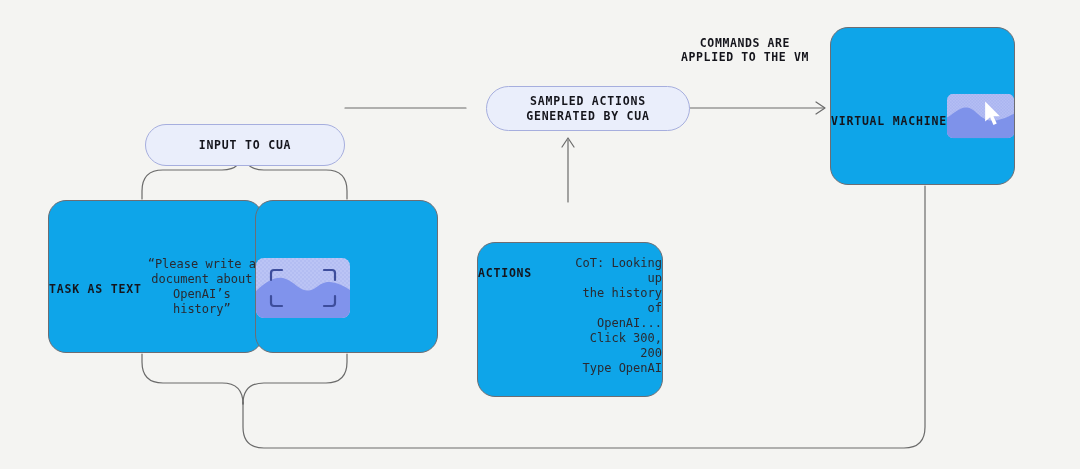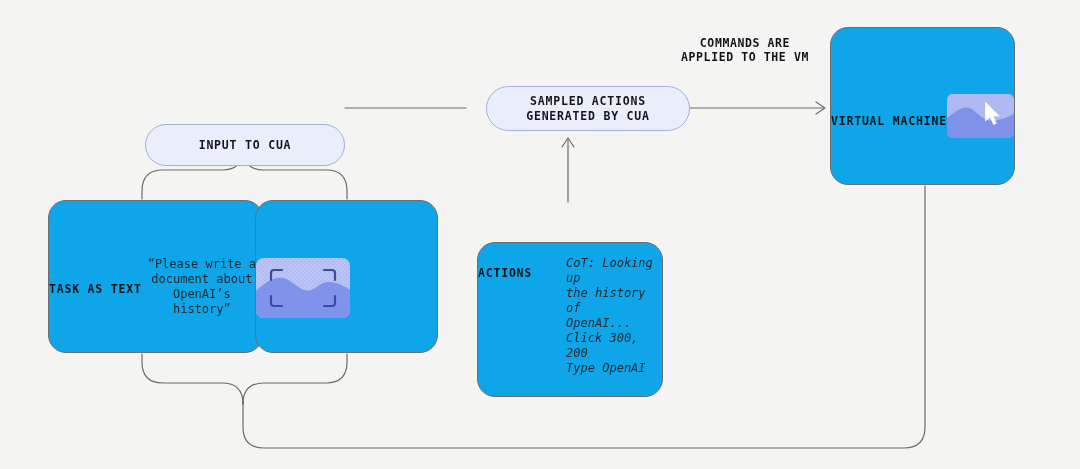--- a/index.html
+++ b/index.html
@@ -86,21 +86,21 @@
     color: #2a2a31;
   }
   .box-task { left: 48px; top: 200px; width: 215px; height: 153px; }
   .box-task .box-title { margin-top: 25px; }
   .box-task .box-body { margin-top: 21px; text-align: center; }
   .box-screenshot { left: 255px; top: 200px; width: 183px; height: 153px; }
   .box-screenshot .box-title { margin-top: 25px; }
   .box-screenshot .thumb { margin-top: 22px; }
   .box-actions { left: 477px; top: 202px; width: 186px; height: 155px; align-items: stretch; margin-top: 40px; }
   .box-actions .box-title { margin-top: 23px; text-align: center; }
-  .box-actions .box-body { margin-top: 13px; padding-left: 34px; text-align: left; font-style: italic; }
+  .box-actions .box-body { margin-top: 13px; padding-left: 34px; text-align: right; }
   .box-vm { left: 830px; top: 27px; width: 185px; height: 158px; }
   .box-vm .box-title { margin-top: 29px; }
   .box-vm .thumb { margin-top: 19px; }
   .thumb { display: block; }
 </style>
 </head>
 <body>
 
 <div class="canvas">
 

